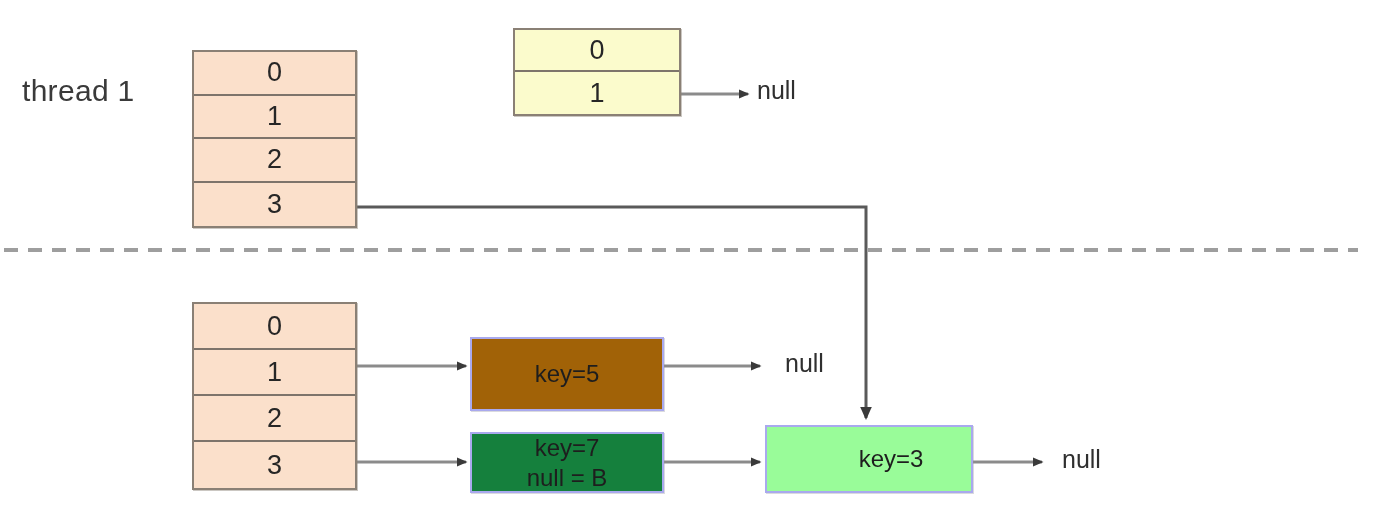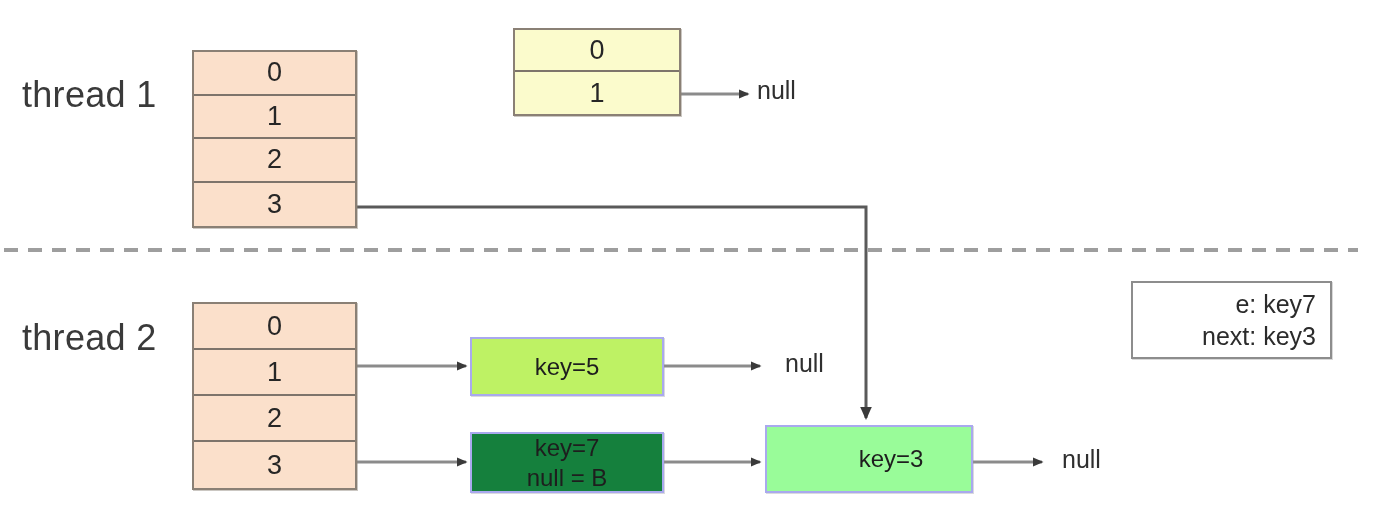--- a/index.html
+++ b/index.html
@@ -20,21 +20,21 @@
   .svg-layer {
     position: absolute;
     left: 0;
     top: 0;
     width: 1380px;
     height: 522px;
     pointer-events: none;
   }
   .thread-label {
     position: absolute;
-    font-size: 36px;
+    font-size: 30px;
     color: #3a3a3a;
     letter-spacing: 0.3px;
     white-space: nowrap;
   }
   .bucket-table {
     position: absolute;
     border: 2px solid #8a8075;
     box-sizing: border-box;
     background: #fbe0cb;
     box-shadow: 1px 1px 0 rgba(140,130,120,0.45);
@@ -130,44 +130,39 @@
     <div class="bucket-cell" style="height:25%;">3</div>
   </div>
 
   <div class="bucket-table" style="left:513px; top:28px; width:168px; height:88px; background:#fbfbcc;">
     <div class="bucket-cell" style="height:50%; background:#fbfbcc;">0</div>
     <div class="bucket-cell" style="height:50%; background:#fbfbcc;">1</div>
   </div>
 
   <div class="null-label" style="left:757px; top:76px;">null</div>
 
-  <div class="thread-label" style="left:22px; top:317px;">thread 2</div>
 
   <div class="bucket-table" style="left:192px; top:302px; width:165px; height:188px;">
     <div class="bucket-cell" style="height:25%;">0</div>
     <div class="bucket-cell" style="height:25%;">1</div>
     <div class="bucket-cell" style="height:25%;">2</div>
     <div class="bucket-cell" style="height:25%;">3</div>
   </div>
 
-  <div class="node-box" style="left:470px; top:337px; width:194px; height:59px; background:#bef264;">
+  <div class="node-box" style="left:470px; top:337px; width:194px; height:74px; background:#a16207;">
     <div class="node-line">key=5</div>
   </div>
 
   <div class="null-label" style="left:785px; top:349px;">null</div>
 
   <div class="node-box" style="left:470px; top:432px; width:194px; height:61px; background:#15803d;">
     <div class="node-line">key=7</div>
     <div class="node-line">null = B</div>
   </div>
 
   <div class="node-box" style="left:765px; top:425px; width:208px; height:68px; background:#99fc99;padding-left:44px;">
     <div class="node-line">key=3</div>
   </div>
 
   <div class="null-label" style="left:1062px; top:445px;">null</div>
 
-  <div class="hdr-box" style="left:1131px; top:281px; width:201px; height:78px;">
-    <div class="hdr-line">e:  key7</div>
-    <div class="hdr-line">next:  key3</div>
-  </div>
 
 </div>
 
 </body></html>

